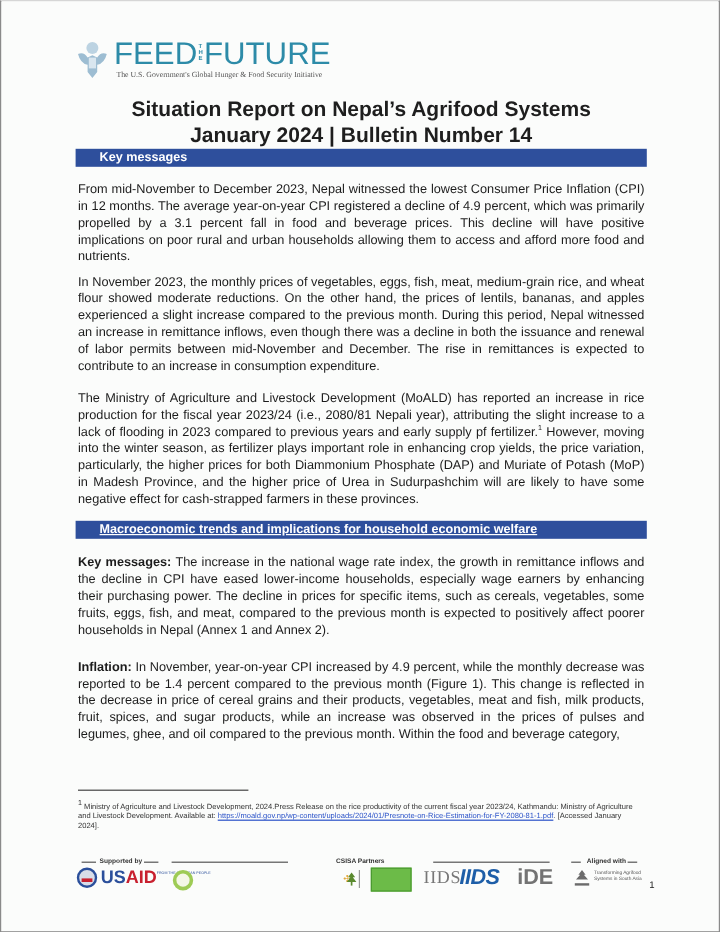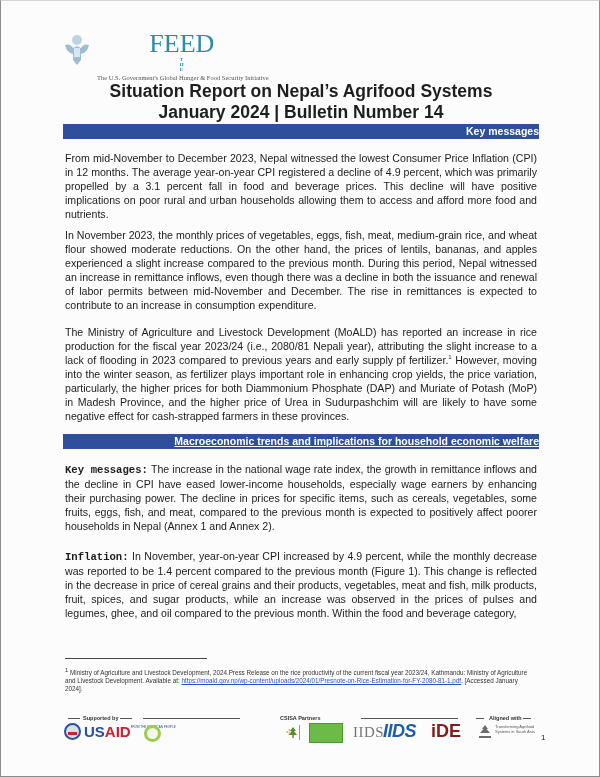--- a/index.html
+++ b/index.html
@@ -4,35 +4,35 @@
 <style>
   * { box-sizing: border-box; margin: 0; padding: 0; }
   html, body { width: 600px; height: 777px; background: #fbfcfb; }
   body { position: relative; overflow: hidden; font-family: "Liberation Sans", sans-serif; color: #1a1a1a; }
   .page { position: absolute; left: 0; top: 0; width: 600px; height: 777px; border: 1px solid #8a8a8a; border-top-color:#d6d6d6; background: #fbfcfb; }
 
   
   .logo { position: absolute; left: 62px; top: 30px; height: 40px; display: flex; align-items: flex-start; }
   .seal { width: 28px; height: 34px; margin-top: 2px; margin-right: 4px; }
   .logo-text { display: flex; flex-direction: column; }
-  .logo-word { font-family: Liberation Serif, serif; font-size: 26px; line-height: 26px; color: #2d8ba8; letter-spacing: 0px; display: flex; align-items: center; font-weight: normal; flex-direction: column; }
+  .logo-word { font-family: Liberation Sans, sans-serif; font-size: 26px; line-height: 26px; color: #2d8ba8; letter-spacing: 0px; display: flex; align-items: center; font-weight: normal; }
   .logo-the { display: inline-flex; flex-direction: column; font-size: 5px; line-height: 5px; margin: 0 1px; color: #2d8ba8; font-weight: bold; }
   .logo-sub { font-family: "Liberation Serif", serif; font-size: 6.5px; color: #555; margin-top: 2px; margin-left: 2px; }
 
   
   .title { position: absolute; left: 0; width: 600px; text-align: center; font-weight: bold; font-size: 17.5px; color: #1e1e1e; line-height: 21px; }
   .title.t1 { top: 80px; }
   .title.t2 { top: 101px; text-align: center; }
 
   
-  .band { position: absolute; left: 62px; width: 476px; height: 15px; background: #2e4f9c; color: #ffffff; font-weight: bold; font-size: 10.5px; line-height: 15px; padding-left: 9px; text-align: right; }
+  .band { position: absolute; left: 62px; width: 476px; height: 15px; background: #2e4f9c; color: #ffffff; font-weight: bold; font-size: 10.5px; line-height: 15px; padding-left: 20px; }
 
   
   .para { position: absolute; left: 64px; width: 472px; font-size: 10.6px; line-height: 14px; text-align: justify; color: #1c1c1c; }
-  .para b { font-weight: bold; font-family: Liberation Mono, monospace; }
+  .para b { font-weight: bold; }
   sup { font-size: 6px; vertical-align: super; line-height: 0; }
 
   .fn-rule { position: absolute; left: 64px; top: 657px; width: 142px; height: 1px; background: #444; }
   .footnote { position: absolute; left: 64px; top: 668px; width: 472px; font-size: 6.3px; line-height: 8.2px; color: #333; }
   .footnote a { color: #2a52c8; text-decoration: underline; }
 
   
   .footer-label { position: absolute; font-size: 5.5px; font-weight: bold; color: #333; }
   .footer-rule { position: absolute; height: 1px; background: #555; }
   .usaid { position: absolute; left: 63px; top: 722px; display: flex; align-items: center; }
@@ -43,21 +43,21 @@
   .usaid-word span { color: #c8202f; }
   .usaid-sub { font-size: 3px; color: #2b4f9b; }
   .green-circle { position: absolute; left: 143px; top: 724px; width: 17px; height: 17px; border-radius: 50%; border: 3px solid #9ecb55; background: #f4f7e6; }
   .cimmyt { position: absolute; left: 176px; top: 739px; font-family: "Liberation Serif", serif; font-size: 15px; color: #a21caf; letter-spacing: 1px; margin-top: 40px; }
   .cimmyt-dots { position: absolute; left: 285px; top: 727px; font-size: 8px; color: #e2a83a; }
   .vsep { position: absolute; left: 298px; top: 724px; width: 1px; height: 15px; background: #999; }
   .icar { position: absolute; left: 308px; top: 725px; width: 10px; height: 14px; color: #5a8a2e; font-size: 11px; line-height: 11px; }
   .partner-green { position: absolute; left: 308px; top: 722px; width: 34px; height: 20px; background: #6cbb48; border: 1px solid #4a9a30; }
   .iids { position: absolute; left: 352px; top: 723px; font-family: "Liberation Serif", serif; font-size: 15px; color: #777; letter-spacing: 0.5px; }
   .iwmi { position: absolute; left: 382px; top: 720px; font-weight: bold; font-size: 18px; color: #1d5ea8; font-style: italic; letter-spacing: -0.5px; }
-  .ide { position: absolute; left: 430px; top: 720px; font-weight: bold; font-size: 18px; color: #7f1d1d; }
+  .ide { position: absolute; left: 430px; top: 720px; font-weight: bold; font-size: 18px; color: #737373; }
   .cgiar { position: absolute; left: 477px; top: 723px; width: 14px; height: 16px; }
   .tas { position: absolute; left: 494px; top: 724px; font-size: 4px; line-height: 4.6px; color: #555; width: 45px; }
   .pgnum { position: absolute; left: 540px; top: 732px; font-size: 8px; color: #222; }
 </style>
 </head>
 <body>
 
 <div class="page">
 
   <div class="logo">
@@ -67,20 +67,21 @@
       <rect x="11" y="15" width="6" height="9" fill="#d9e6ef"></rect>
     </svg>
     <div class="logo-text">
       <div class="logo-word">
         <span>FEED</span>
         <span class="logo-the">
           <span>T</span>
             <span>H</span>
             <span>E</span>
         </span>
+        <span>FUTURE</span>
       </div>
       <div class="logo-sub">The U.S. Government's Global Hunger &amp; Food Security Initiative</div>
     </div>
   </div>
 
   <div class="title t1">Situation Report on Nepal’s Agrifood Systems</div>
   <div class="title t2">January 2024 | Bulletin Number 14</div>
 
   <div class="band" style="top:123px;">Key messages</div>
 

